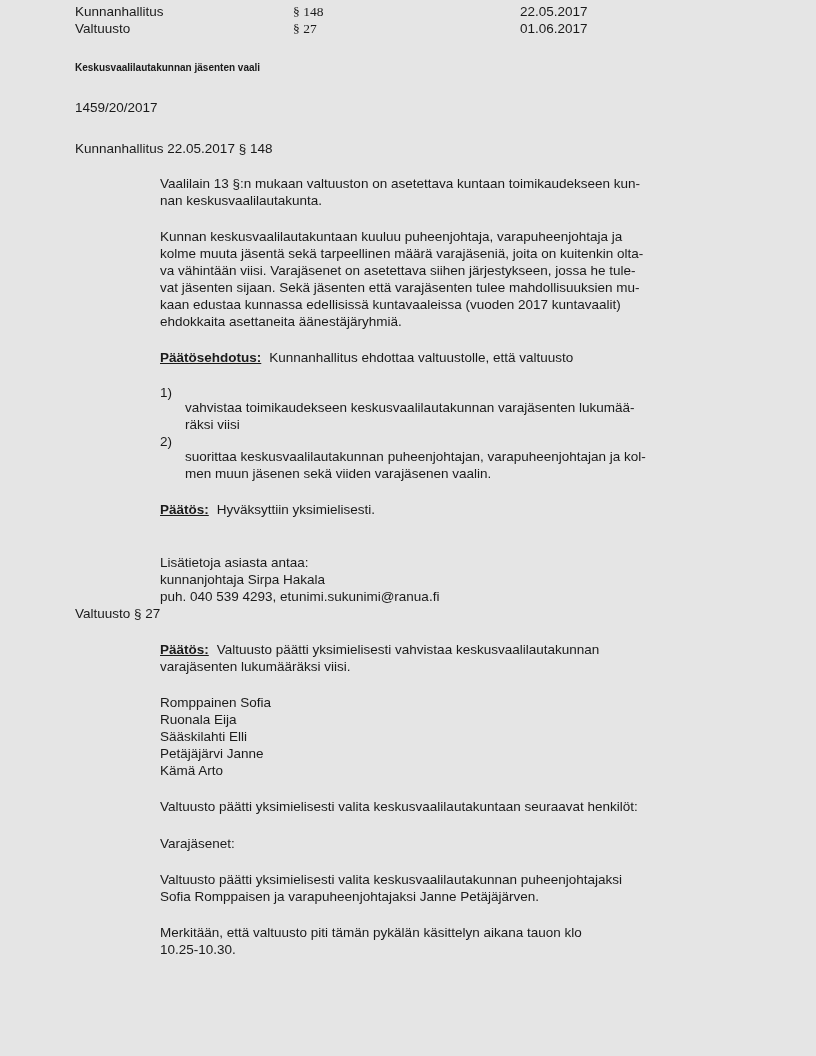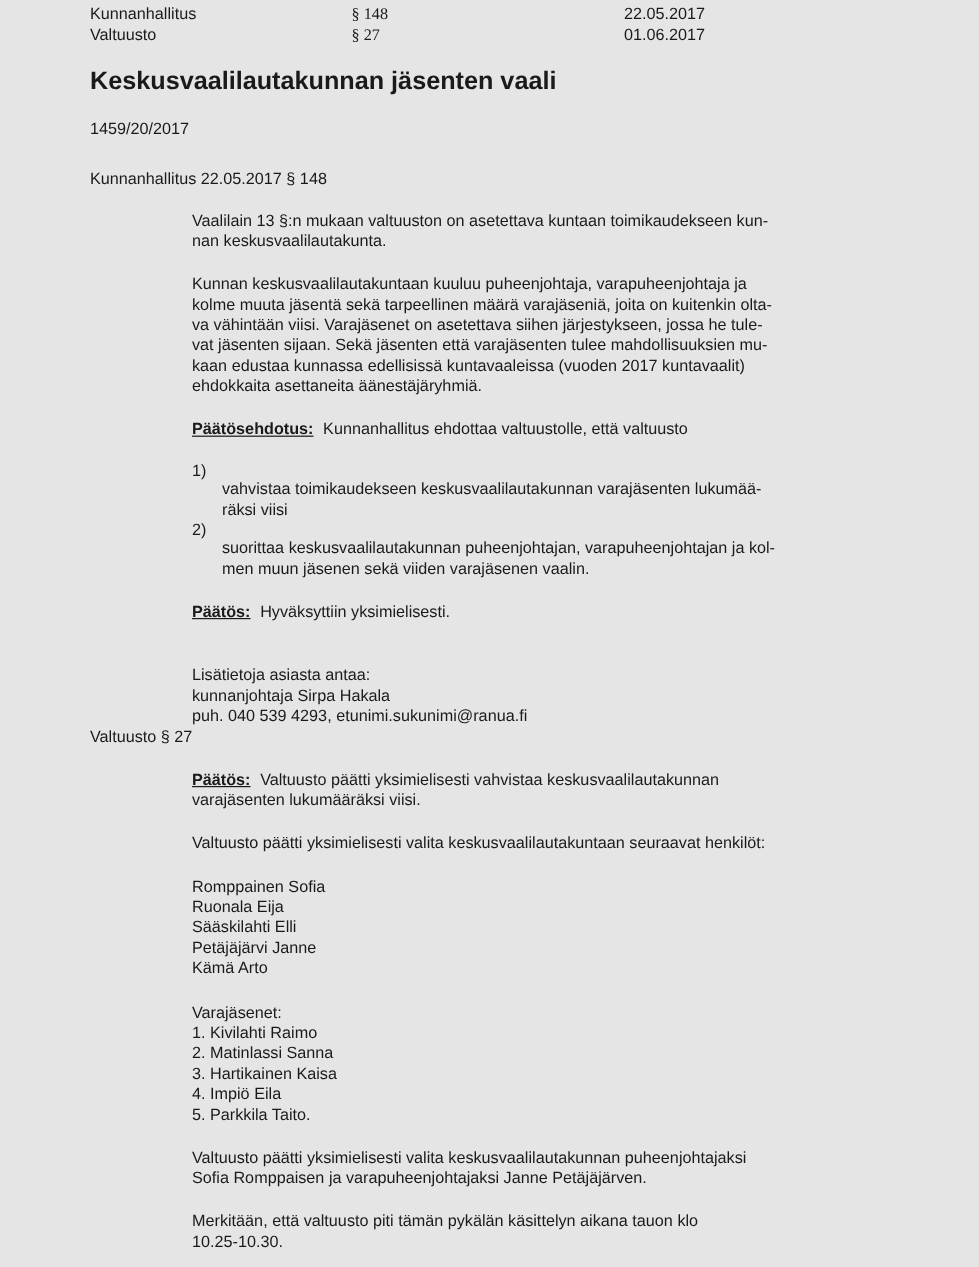--- a/index.html
+++ b/index.html
@@ -27,21 +27,21 @@
   .body-col { margin-left: 160px; margin-right: 50px; }
 
   .doc-header { margin-left: 75px; }
   .header-row { display: flex; }
   .header-row .col-org { width: 218px; }
   .header-row .col-section { width: 227px; font-family: Liberation Serif, serif; }
   .header-row .col-date { flex: 1; }
 
   .doc-title {
     margin: 21px 0 0 75px;
-    font-size: 21px;
+    font-size: 10px;
     line-height: 19px;
     font-weight: bold;
   }
   .case-number { margin-top: 22px; }
   .section-ref { margin-top: 24px; }
 
   .para { margin: 19px 0 0 0; }
   .para.first { margin-top: 18px; }
   .pre { white-space: pre-line; }
 
@@ -118,35 +118,30 @@
 kunnanjohtaja Sirpa Hakala
 puh. 040 539 4293, etunimi.sukunimi@ranua.fi</p>
   </div>
 
   <div class="section-ref council-ref margin-left-col">Valtuusto § 27</div>
 
   <div class="body-col">
     <p class="para pre"><span class="decision-label">Päätös:</span><span>Valtuusto päätti yksimielisesti vahvistaa keskusvaalilautakunnan
 varajäsenten lukumääräksi viisi.</span></p>
 
-    <p class="para">Valtuusto päätti yksimielisesti valita keskusvaalilautakuntaan seuraavat henkilöt:</p>
-
     <p class="para pre">Romppainen Sofia
 Ruonala Eija
 Sääskilahti Elli
 Petäjäjärvi Janne
 Kämä Arto</p>
 
+    <p class="para">Valtuusto päätti yksimielisesti valita keskusvaalilautakuntaan seuraavat henkilöt:</p>
+
     <div class="deputies-block">
       <div>Varajäsenet:</div>
-      <div class="pre">1. Kivilahti Raimo
-2. Matinlassi Sanna
-3. Hartikainen Kaisa
-4. Impiö Eila
-5. Parkkila Taito.</div>
     </div>
 
     <p class="para chair-para pre">Valtuusto päätti yksimielisesti valita keskusvaalilautakunnan puheenjohtajaksi
 Sofia Romppaisen ja varapuheenjohtajaksi Janne Petäjäjärven.</p>
 
     <p class="para break-para pre">Merkitään, että valtuusto piti tämän pykälän käsittelyn aikana tauon klo
 10.25-10.30.</p>
   </div>
 
 </div>

